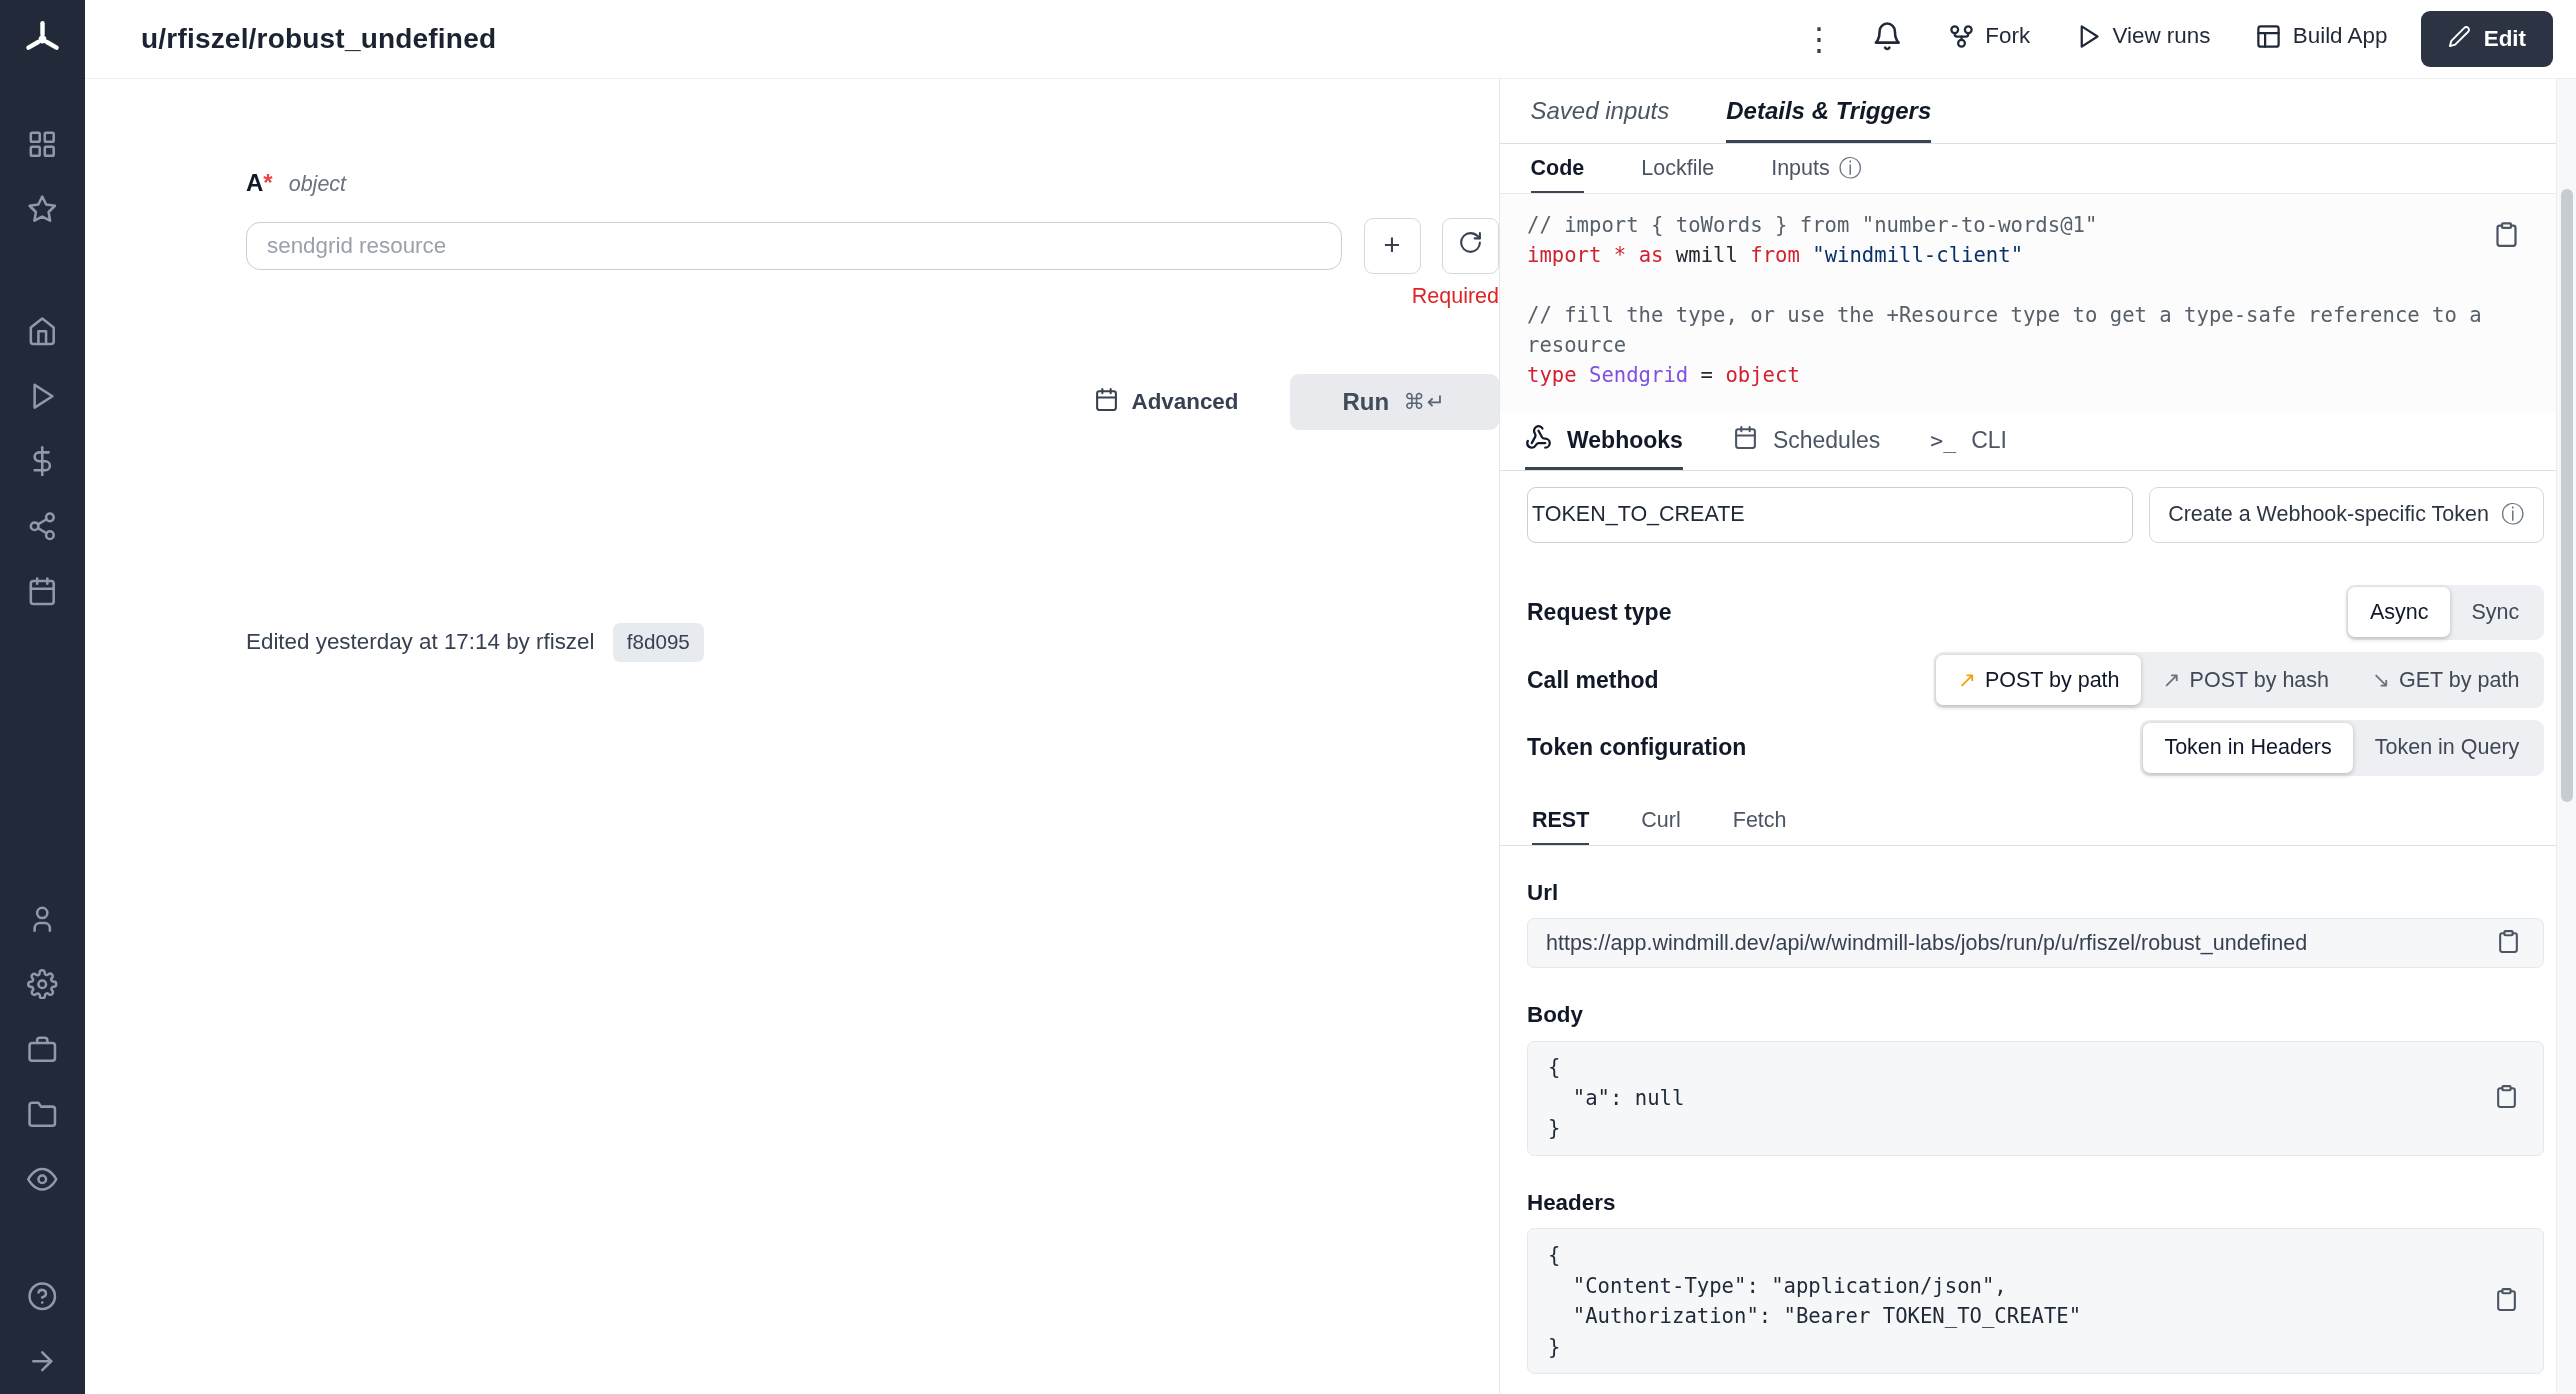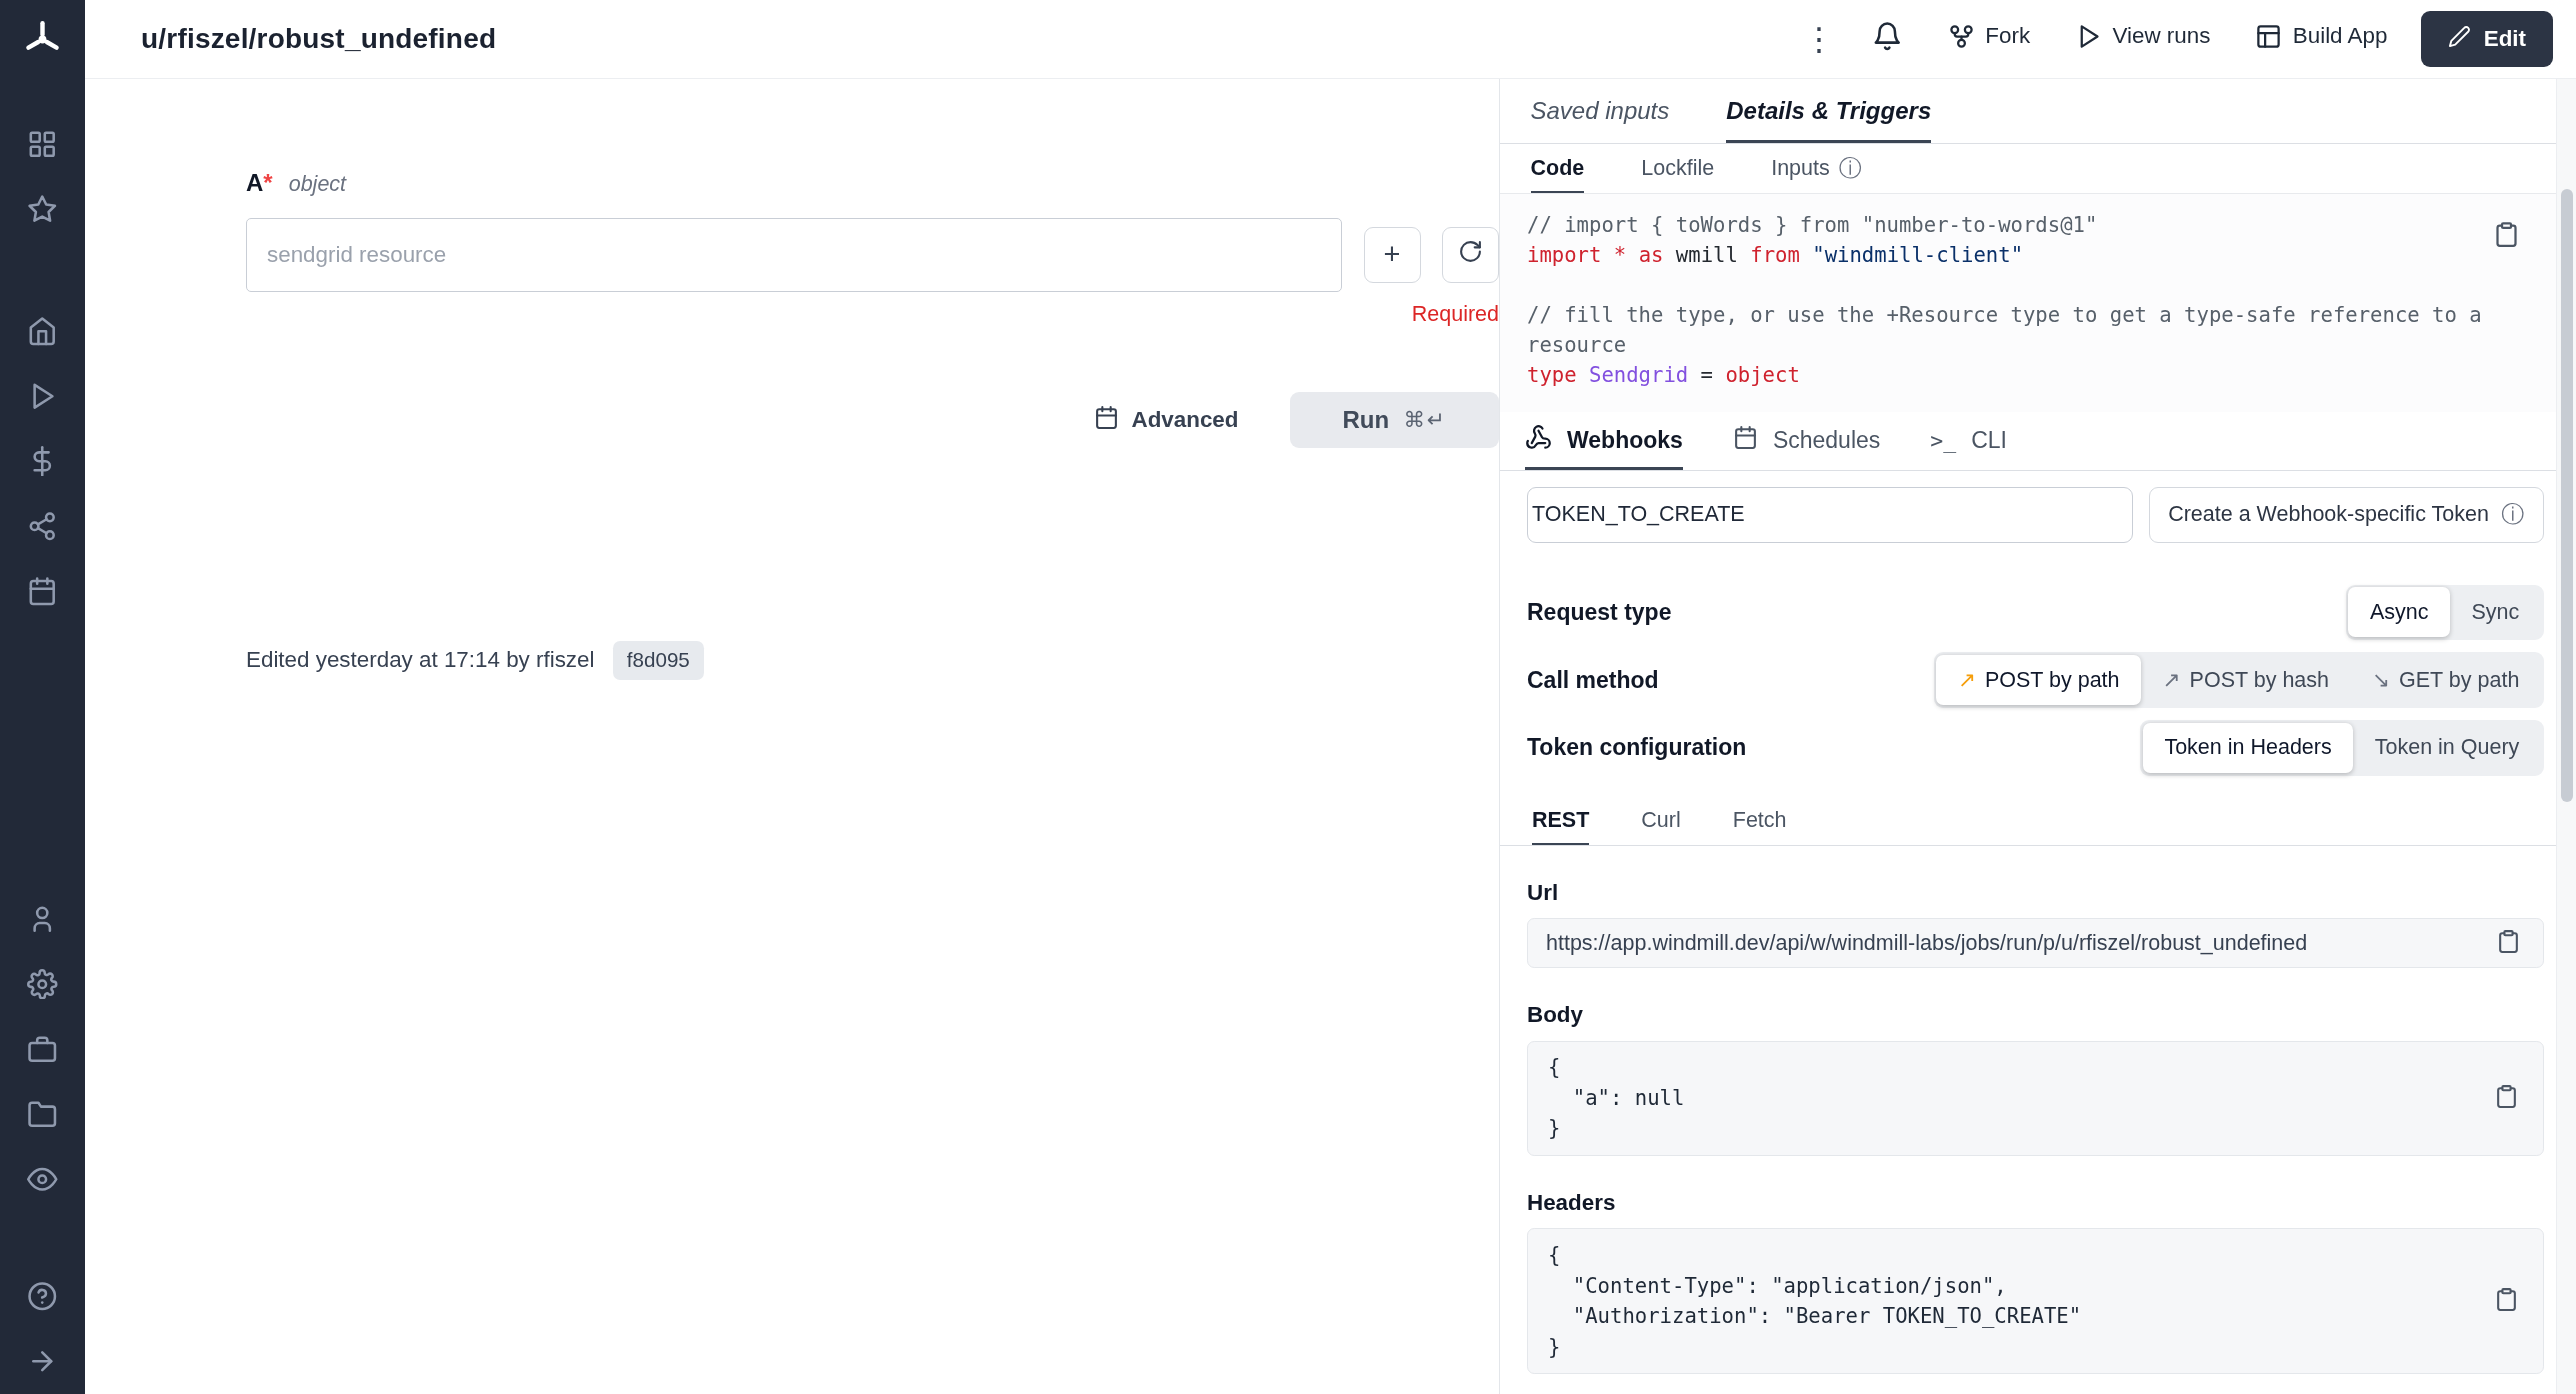--- a/index.html
+++ b/index.html
@@ -29,21 +29,21 @@
   .content { flex:1; display:flex; min-height:0; }
 
   
   .form-panel { flex:1; padding:90px 0 0 161px; }
   .form-content { width:1253px; }
   .field-label-row { display:flex; align-items:baseline; height:30.5px; }
   .field-name { font-size:24px; font-weight:700; color:#111827; }
   .req { font-size:24px; font-weight:700; color:#ef4444; }
   .field-type { font-size:21.5px; font-style:italic; color:#6b7280; margin-left:16px; }
   .input-row { display:flex; gap:21.5px; margin-top:18px; align-items:center; }
-  .arg-input { flex:1; height:74px; border:1.3px solid #c9ced6; border-radius:5px; padding:0 20px; font-size:22.4px; color:#111827; outline:none; background:#fff; }
+  .arg-input { flex:1; height:48px; border:1.3px solid #c9ced6; border-radius:14px; padding:0 20px; font-size:22.4px; color:#111827; outline:none; background:#fff; }
   .arg-input::placeholder { color:#9aa1ac; }
   .sq-btn { width:57px; height:56px; border:1.3px solid #d4d8de; border-radius:9px; background:#fff; color:#374151; display:flex; align-items:center; justify-content:center; font-size:29px; }
   .required-note { margin-top:10.8px; text-align:right; font-size:21.5px; color:#dc2626; }
   .actions-row { margin-top:65px; display:flex; justify-content:flex-end; align-items:center; gap:39px; }
   .advanced-btn { display:flex; align-items:center; gap:12.5px; font-size:22.4px; font-weight:700; color:#374151; padding:9px 12.5px; border-radius:7.2px; }
   .run-btn { width:209px; height:56px; background:#e8eaee; border-radius:9px; display:flex; align-items:center; justify-content:center; gap:14.3px; font-size:24px; font-weight:600; color:#414b5a; }
   .run-shortcut { font-size:21.5px; font-weight:400; color:#5b6472; letter-spacing:1.8px; }
   .edited-row { margin-top:193px; display:flex; align-items:center; gap:18px; font-size:22.4px; color:#374151; }
   .version-badge { background:#e7eaee; border-radius:7.2px; padding:7.2px 14.3px; font-size:20.6px; color:#374151; }
 

